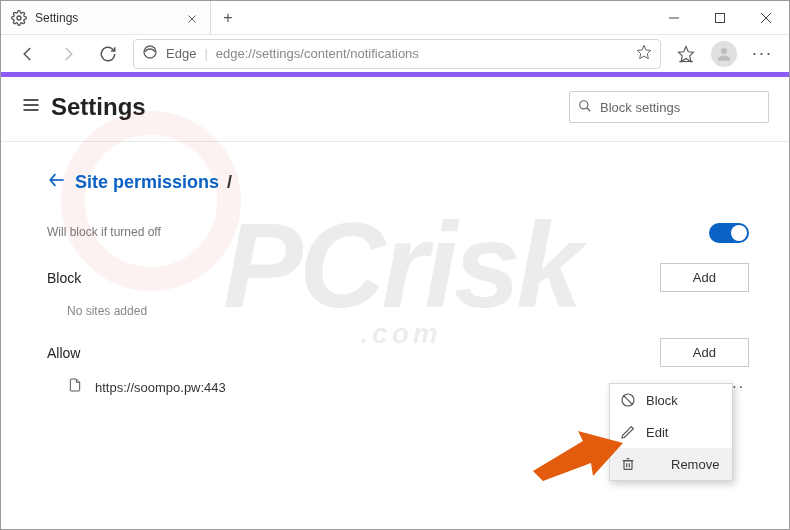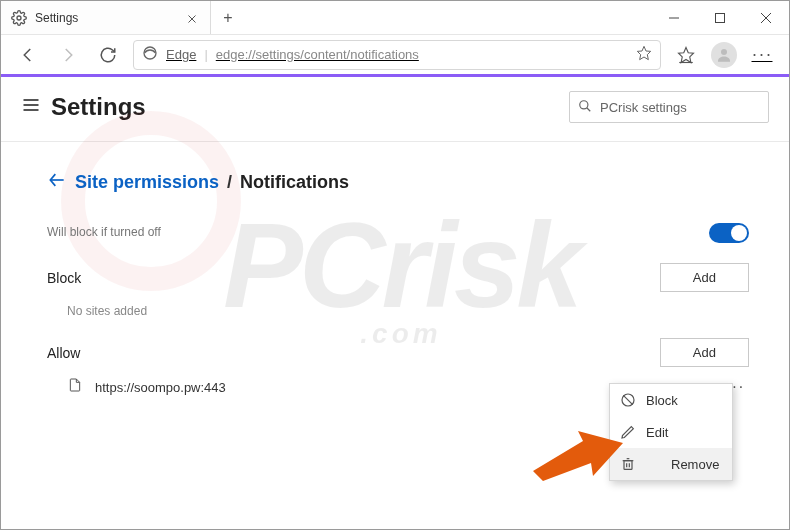--- a/index.html
+++ b/index.html
@@ -11,21 +11,21 @@
   .tab { display: flex; align-items: center; gap: 8px; padding: 0 10px 0 10px; border-right: 1px solid #dcdcdc; min-width: 210px; background: #fdfdfd; }
   .tab .favicon { width: 16px; height: 16px; color: #555; }
   .tab .tab-title { font-size: 12px; color: #333; flex: 1; }
   .tab .tab-close { width: 14px; height: 14px; color: #555; }
   .newtab { width: 34px; display: flex; align-items: center; justify-content: center; color: #555; font-size: 16px; }
   .winbtns { margin-left: auto; display: flex; }
   .winbtn { width: 46px; display: flex; align-items: center; justify-content: center; color: #444; }
   .winbtn svg { width: 12px; height: 12px; }
 
   
-  .addrrow { height: 42px; display: flex; align-items: center; gap: 10px; padding: 0 12px; border-bottom: 3px solid #8b5cf6; text-decoration: underline; }
+  .addrrow { height: 42px; display: flex; align-items: center; gap: 10px; padding: 0 12px; border-bottom: 5px solid #8b5cf6; }
   .navbtn { width: 30px; height: 30px; display: flex; align-items: center; justify-content: center; color: #555; }
   .navbtn.disabled { color: #bfbfbf; }
   .addrbar { flex: 1; height: 30px; border: 1px solid #d7d7d7; border-radius: 4px; display: flex; align-items: center; padding: 0 8px; gap: 8px; font-size: 13px; color: #666; background: #fff; }
   .addr-fav { margin-left: auto; color: #666; }
   .addr-prefix { color: #666; }
   .addr-url { color: #888; }
   .rightbtn { width: 30px; height: 30px; display:flex; align-items:center; justify-content:center; color:#555; }
   .avatar { width: 26px; height: 26px; border-radius: 50%; background: #e0e0e0; display:flex; align-items:center; justify-content:center; }
 
   
@@ -184,36 +184,35 @@
     </div>
     <div class="settings-title">Settings</div>
     <div class="search-wrap">
       <div class="search-box">
         <span>
           <svg viewBox="0 0 24 24" width="14" height="14" fill="none" stroke="currentColor" stroke-width="2">
               <circle cx="10" cy="10" r="7"></circle>
               <line x1="21" y1="21" x2="15" y2="15"></line>
             </svg>
         </span>
-        <span>PCrisk settings</span>
+        <span>Block settings</span>
       </div>
     </div>
   </div>
 
   <div class="content">
     <div class="breadcrumb">
       <span class="back-arrow">
         <svg viewBox="0 0 24 24" width="20" height="20" fill="none" stroke="currentColor" stroke-width="2">
             <line x1="20" y1="12" x2="4" y2="12"></line>
             <polyline points="10 5 4 12 10 19"></polyline>
           </svg>
       </span>
       <span class="bc-link">Site permissions</span>
       <span class="bc-sep">/</span>
-      <span class="bc-current">Notifications</span>
     </div>
 
     <div class="row1">
       <div class="row1-left">
         <div class="sub">Will block if turned off</div>
       </div>
       <div class="toggle">
         <div class="knob"></div>
       </div>
     </div>

